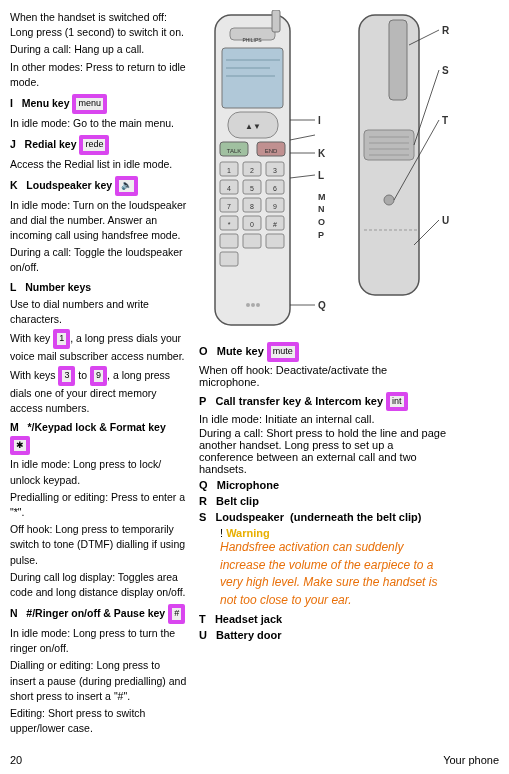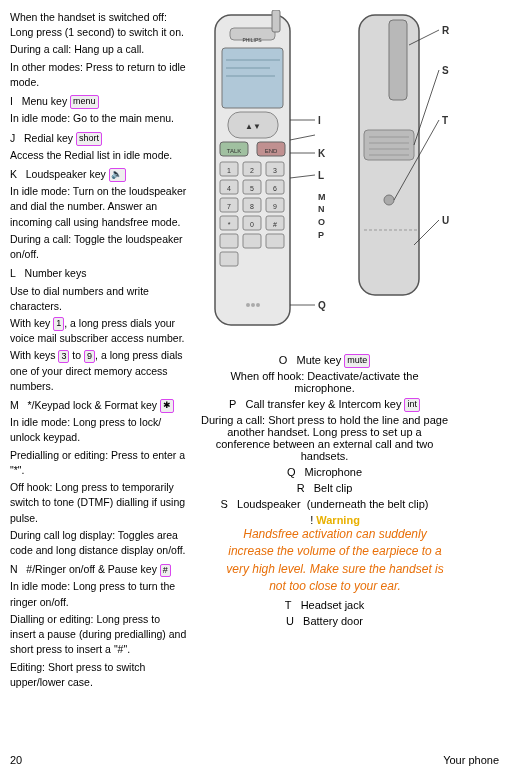--- a/index.html
+++ b/index.html
@@ -31,25 +31,25 @@
       flex-direction: column;
       align-items: center;
     }
     .section-block {
       margin-bottom: 4px;
     }
     .section-block p {
       margin-bottom: 2px;
     }
     .key-label {
-      font-weight: normal;
+      font-weight: bold;
     }
     .key-icon {
       display: inline-block;
-      border: 1px solid #d946ef;
+      border: 4px solid #d946ef;
       border-radius: 2px;
       padding: 0 2px;
       font-size: 9px;
       background: #eee;
       line-height: 1.3;
       vertical-align: middle;
     }
     .warning-box {
       margin-top: 4px;
       margin-bottom: 4px;
@@ -102,21 +102,21 @@
       <p>During a call: Hang up a call.</p>
       <p>In other modes: Press to return to idle mode.</p>
     </div>
 
     <div class="section-block">
       <p><span class="key-label">I&nbsp;&nbsp;&nbsp;Menu key </span><span class="key-icon">menu</span></p>
       <p>In idle mode: Go to the main menu.</p>
     </div>
 
     <div class="section-block">
-      <p><span class="key-label">J&nbsp;&nbsp;&nbsp;Redial key </span><span class="key-icon">short</span></p>
+      <p><span class="key-label">J&nbsp;&nbsp;&nbsp;Redial key </span><span class="key-icon">rede</span></p>
       <p>Access the Redial list in idle mode.</p>
     </div>
 
     <div class="section-block">
       <p><span class="key-label">K&nbsp;&nbsp;&nbsp;Loudspeaker key </span><span class="key-icon">🔈</span></p>
       <p>In idle mode: Turn on the loudspeaker and dial the number. Answer an incoming call using handsfree mode.</p>
       <p>During a call: Toggle the loudspeaker on/off.</p>
     </div>
 
     <div class="section-block">
@@ -254,28 +254,29 @@
         <text x="108" y="64" font-size="10" font-weight="bold" fill="#333" font-family="Arial">S</text>
 
         <line x1="60" y1="190" x2="105" y2="110" stroke="#333" stroke-width="0.8"></line>
         <text x="108" y="114" font-size="10" font-weight="bold" fill="#333" font-family="Arial">T</text>
 
         <line x1="80" y1="235" x2="105" y2="210" stroke="#333" stroke-width="0.8"></line>
         <text x="108" y="214" font-size="10" font-weight="bold" fill="#333" font-family="Arial">U</text>
       </svg>
     </div>
 
-    <div style="position:absolute; top:344px; left:0; width:259px; padding: 0 4px; text-align: center;">
+    <div style="position:absolute; top:332px; left:0; width:259px; padding: 0 4px;">
       <div class="section-block">
         <p><span class="key-label">O&nbsp;&nbsp;&nbsp;Mute key </span><span class="key-icon">mute</span></p>
         <p>When off hook: Deactivate/activate the microphone.</p>
       </div>
 
       <div class="section-block">
         <p><span class="key-label">P&nbsp;&nbsp;&nbsp;Call transfer key &amp; Intercom key </span><span class="key-icon">int</span></p>
+        <p>In idle mode: Initiate an internal call.</p>
         <p>During a call: Short press to hold the line and page another handset. Long press to set up a conference between an external call and two handsets.</p>
       </div>
 
       <div class="section-block">
         <p><span class="key-label">Q&nbsp;&nbsp;&nbsp;Microphone</span></p>
       </div>
 
       <div class="section-block">
         <p><span class="key-label">R&nbsp;&nbsp;&nbsp;Belt clip</span></p>
       </div>

